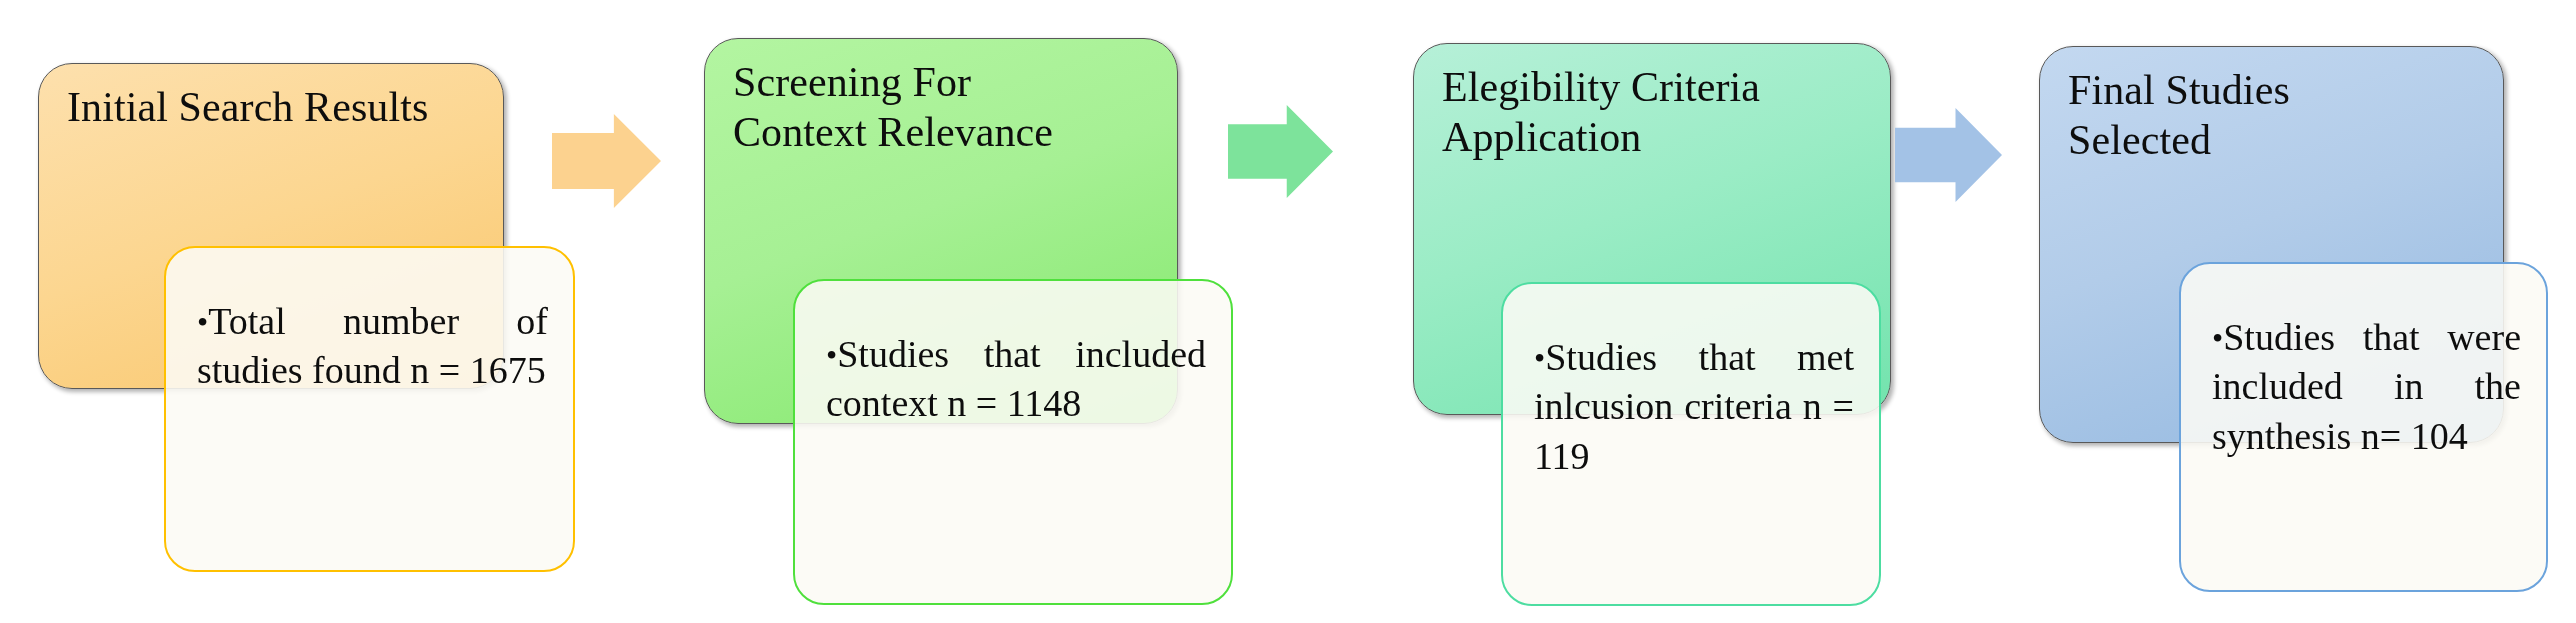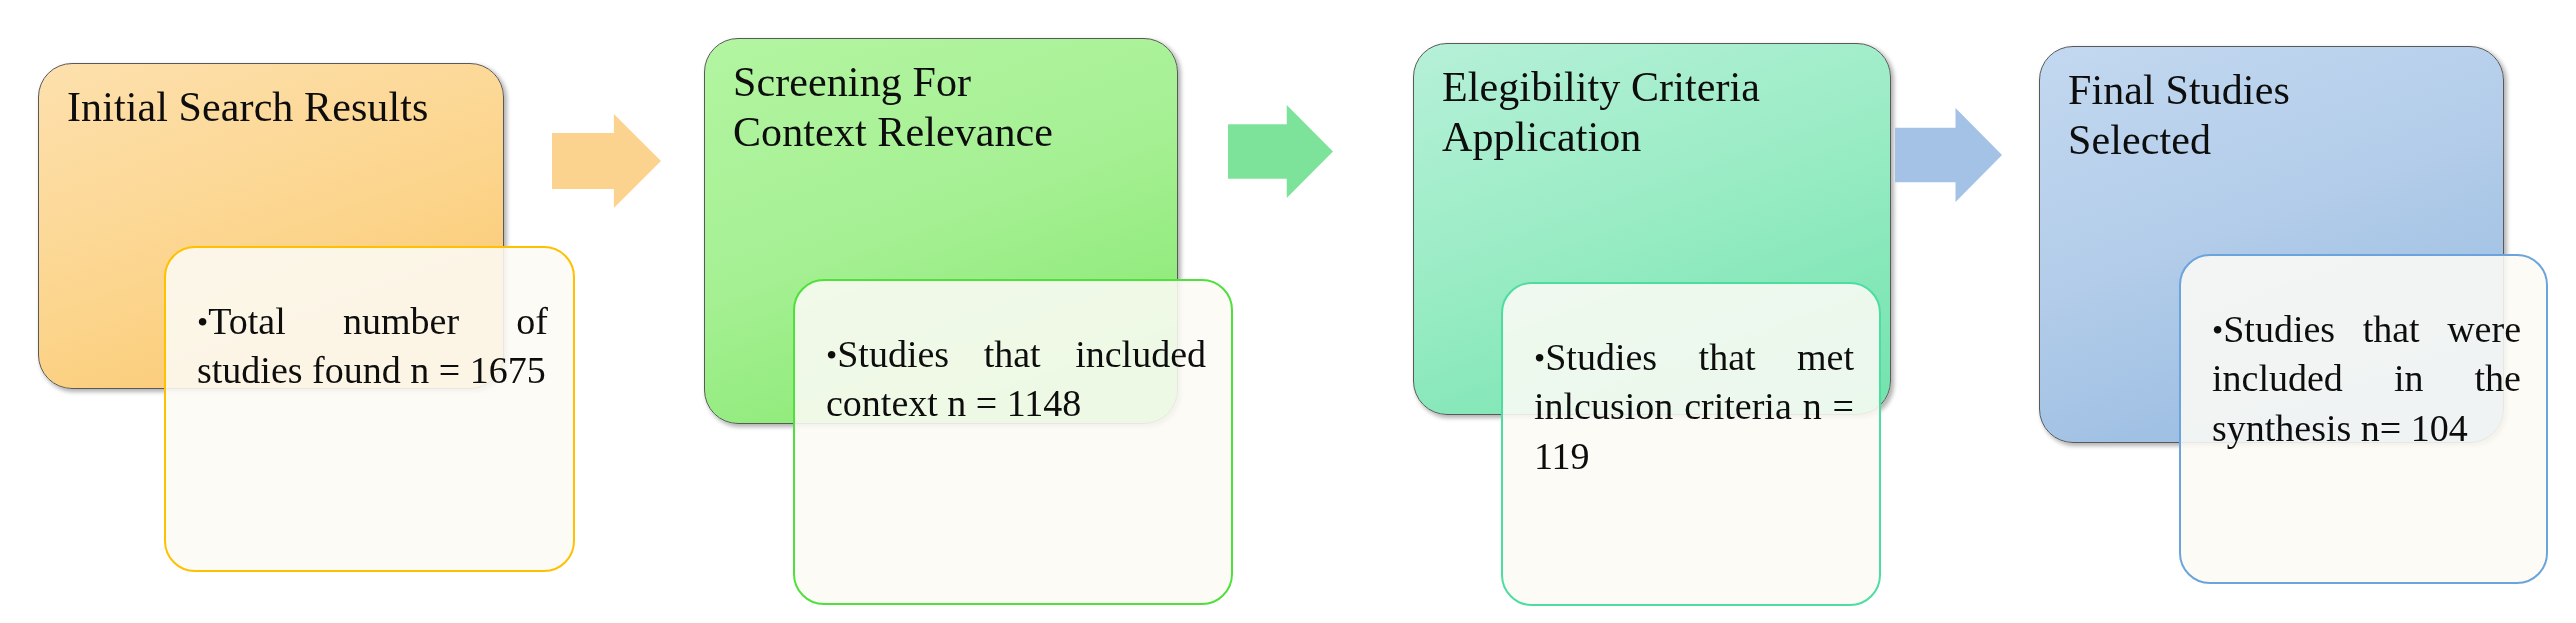--- a/index.html
+++ b/index.html
@@ -118,21 +118,21 @@
     border-color: #4ddda1;
     text-decoration: underline;
   }
 
   
   #panel-4 {
     left: 2039px; top: 46px;  width: 465px; height: 397px;
     background: linear-gradient(160deg, #c3d8f0 0%, #b2cce9 45%, #93b8e0 100%);
   }
   #callout-4 {
-    left: 2179px; top: 254px; width: 369px; height: 330px;
+    left: 2179px; top: 262px; width: 369px; height: 330px;
     border-color: #6ba3dc;
   }
 
   
   #arrow-1 { left: 552px;  top: 114px; width: 109px; height: 94px; }
   #arrow-2 { left: 1228px; top: 105px; width: 105px; height: 93px; }
   #arrow-3 { left: 1895px; top: 108px; width: 107px; height: 94px; }
 </style>
 </head>
 <body>

